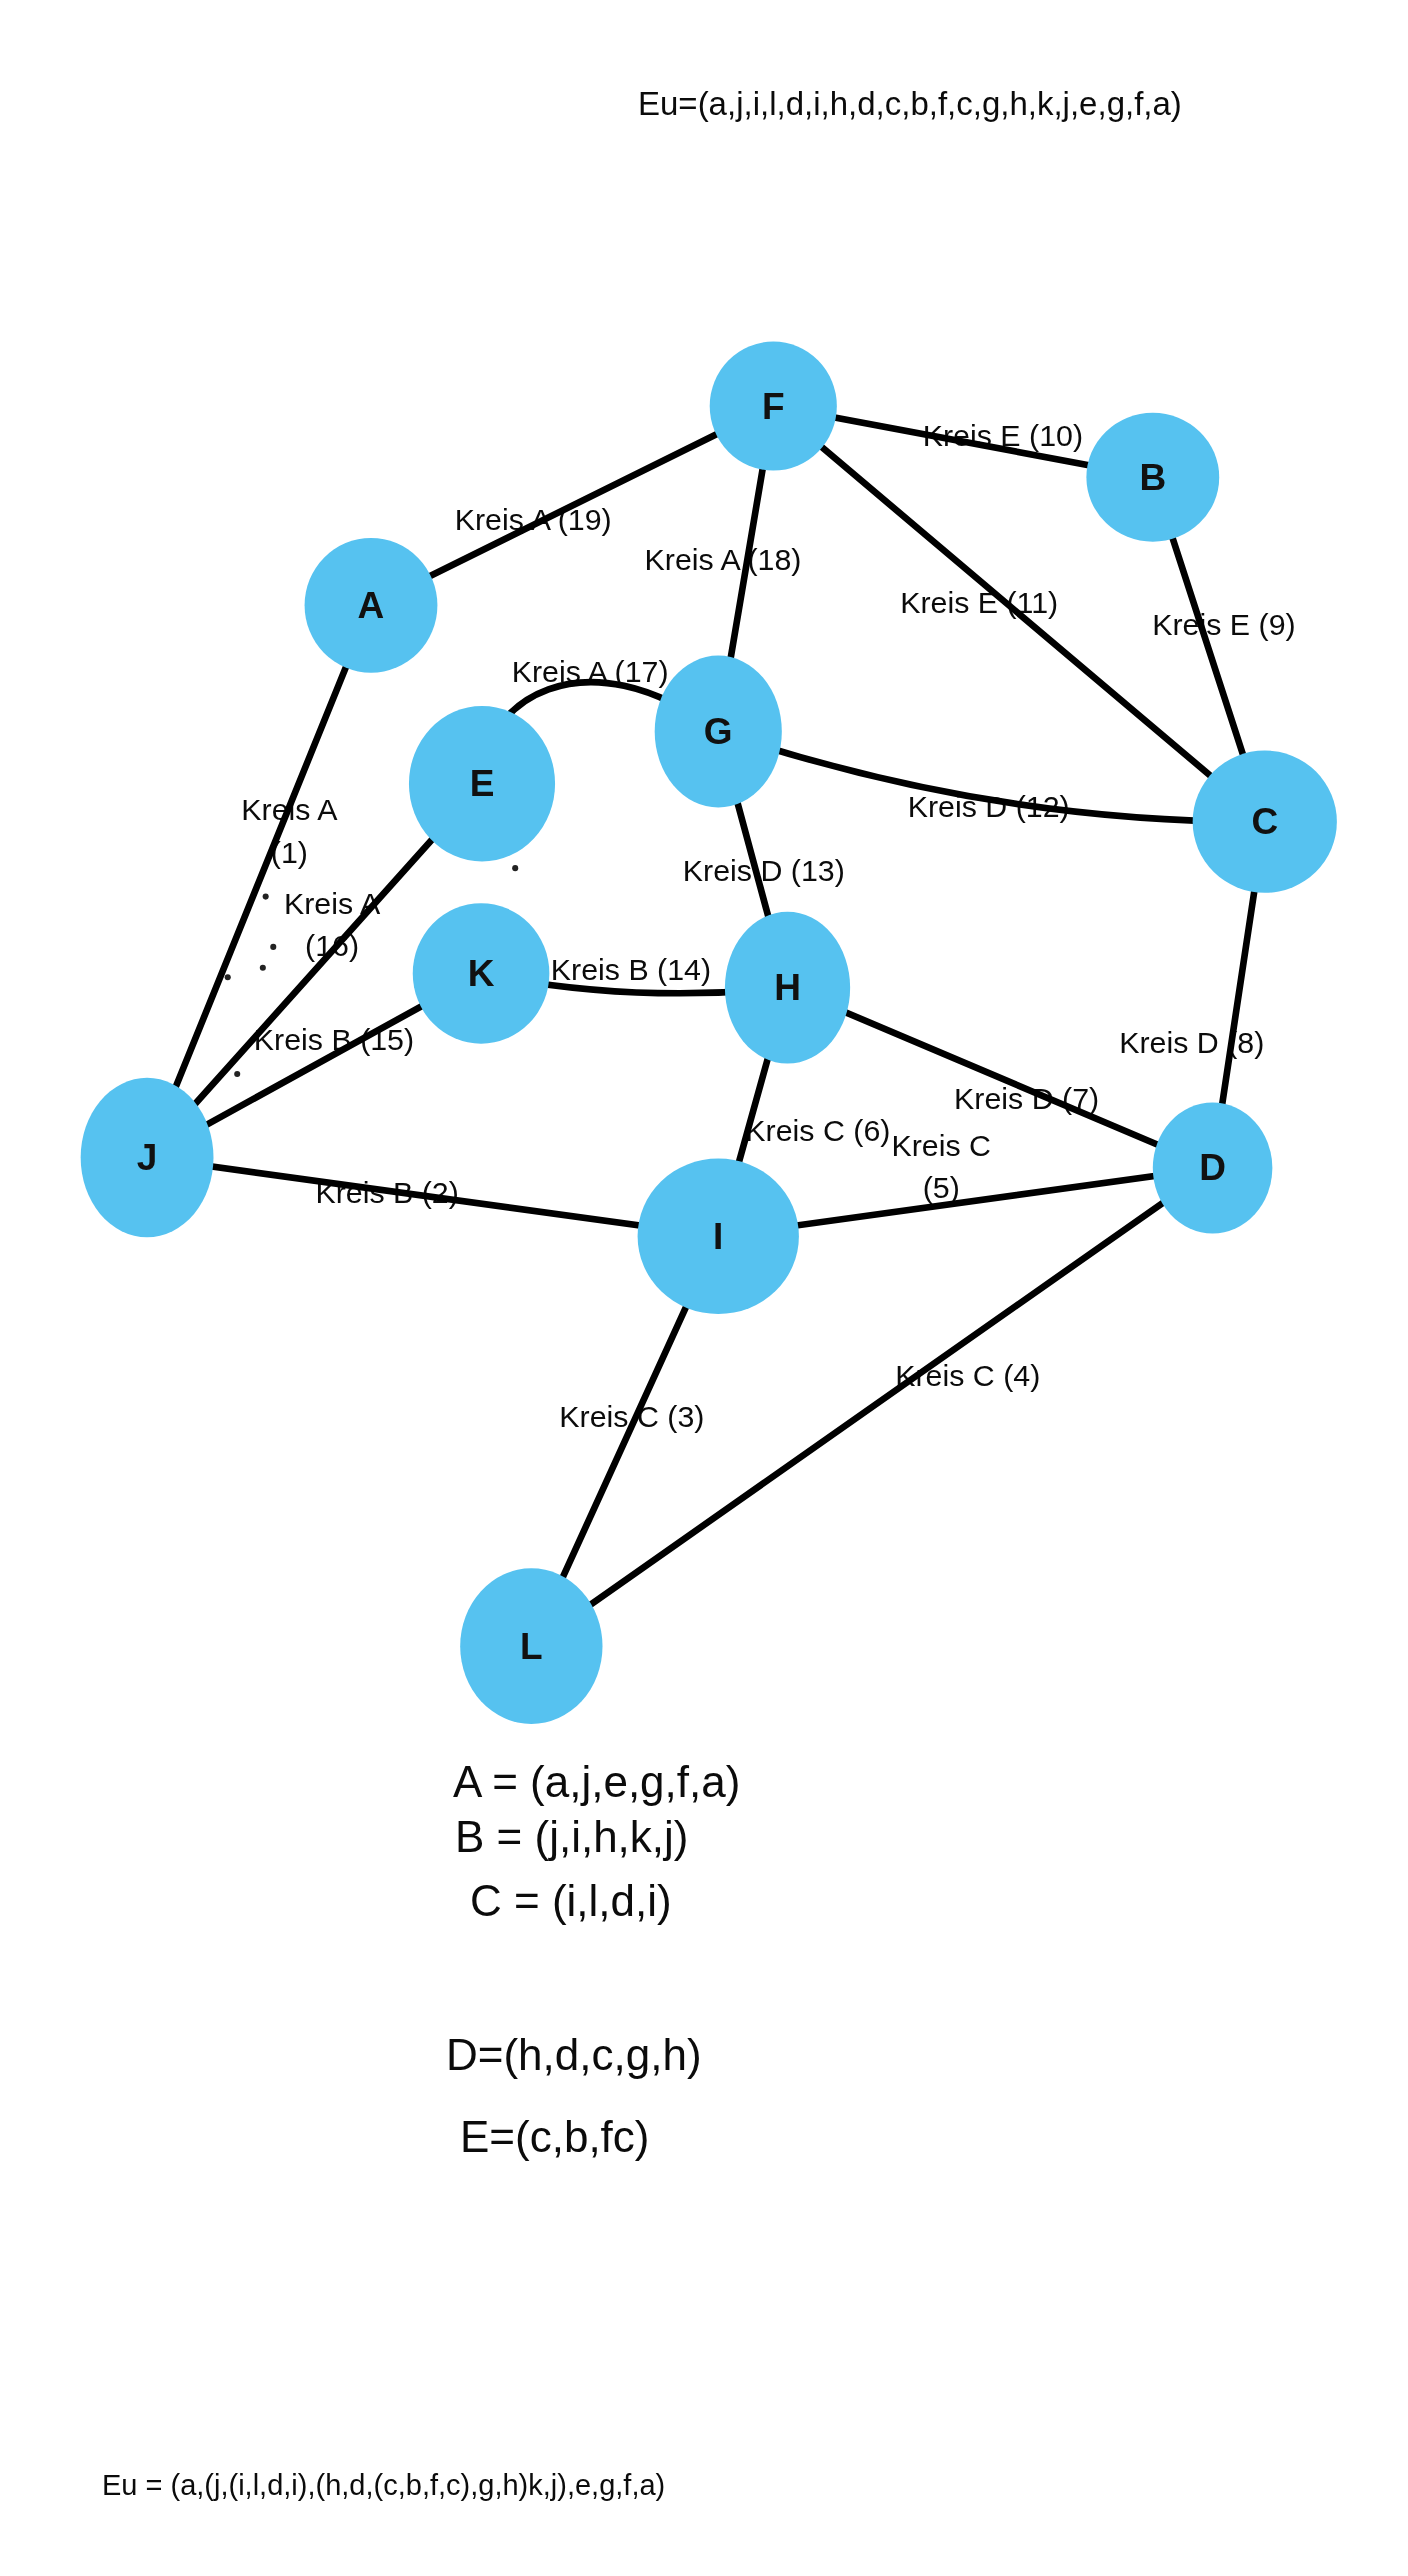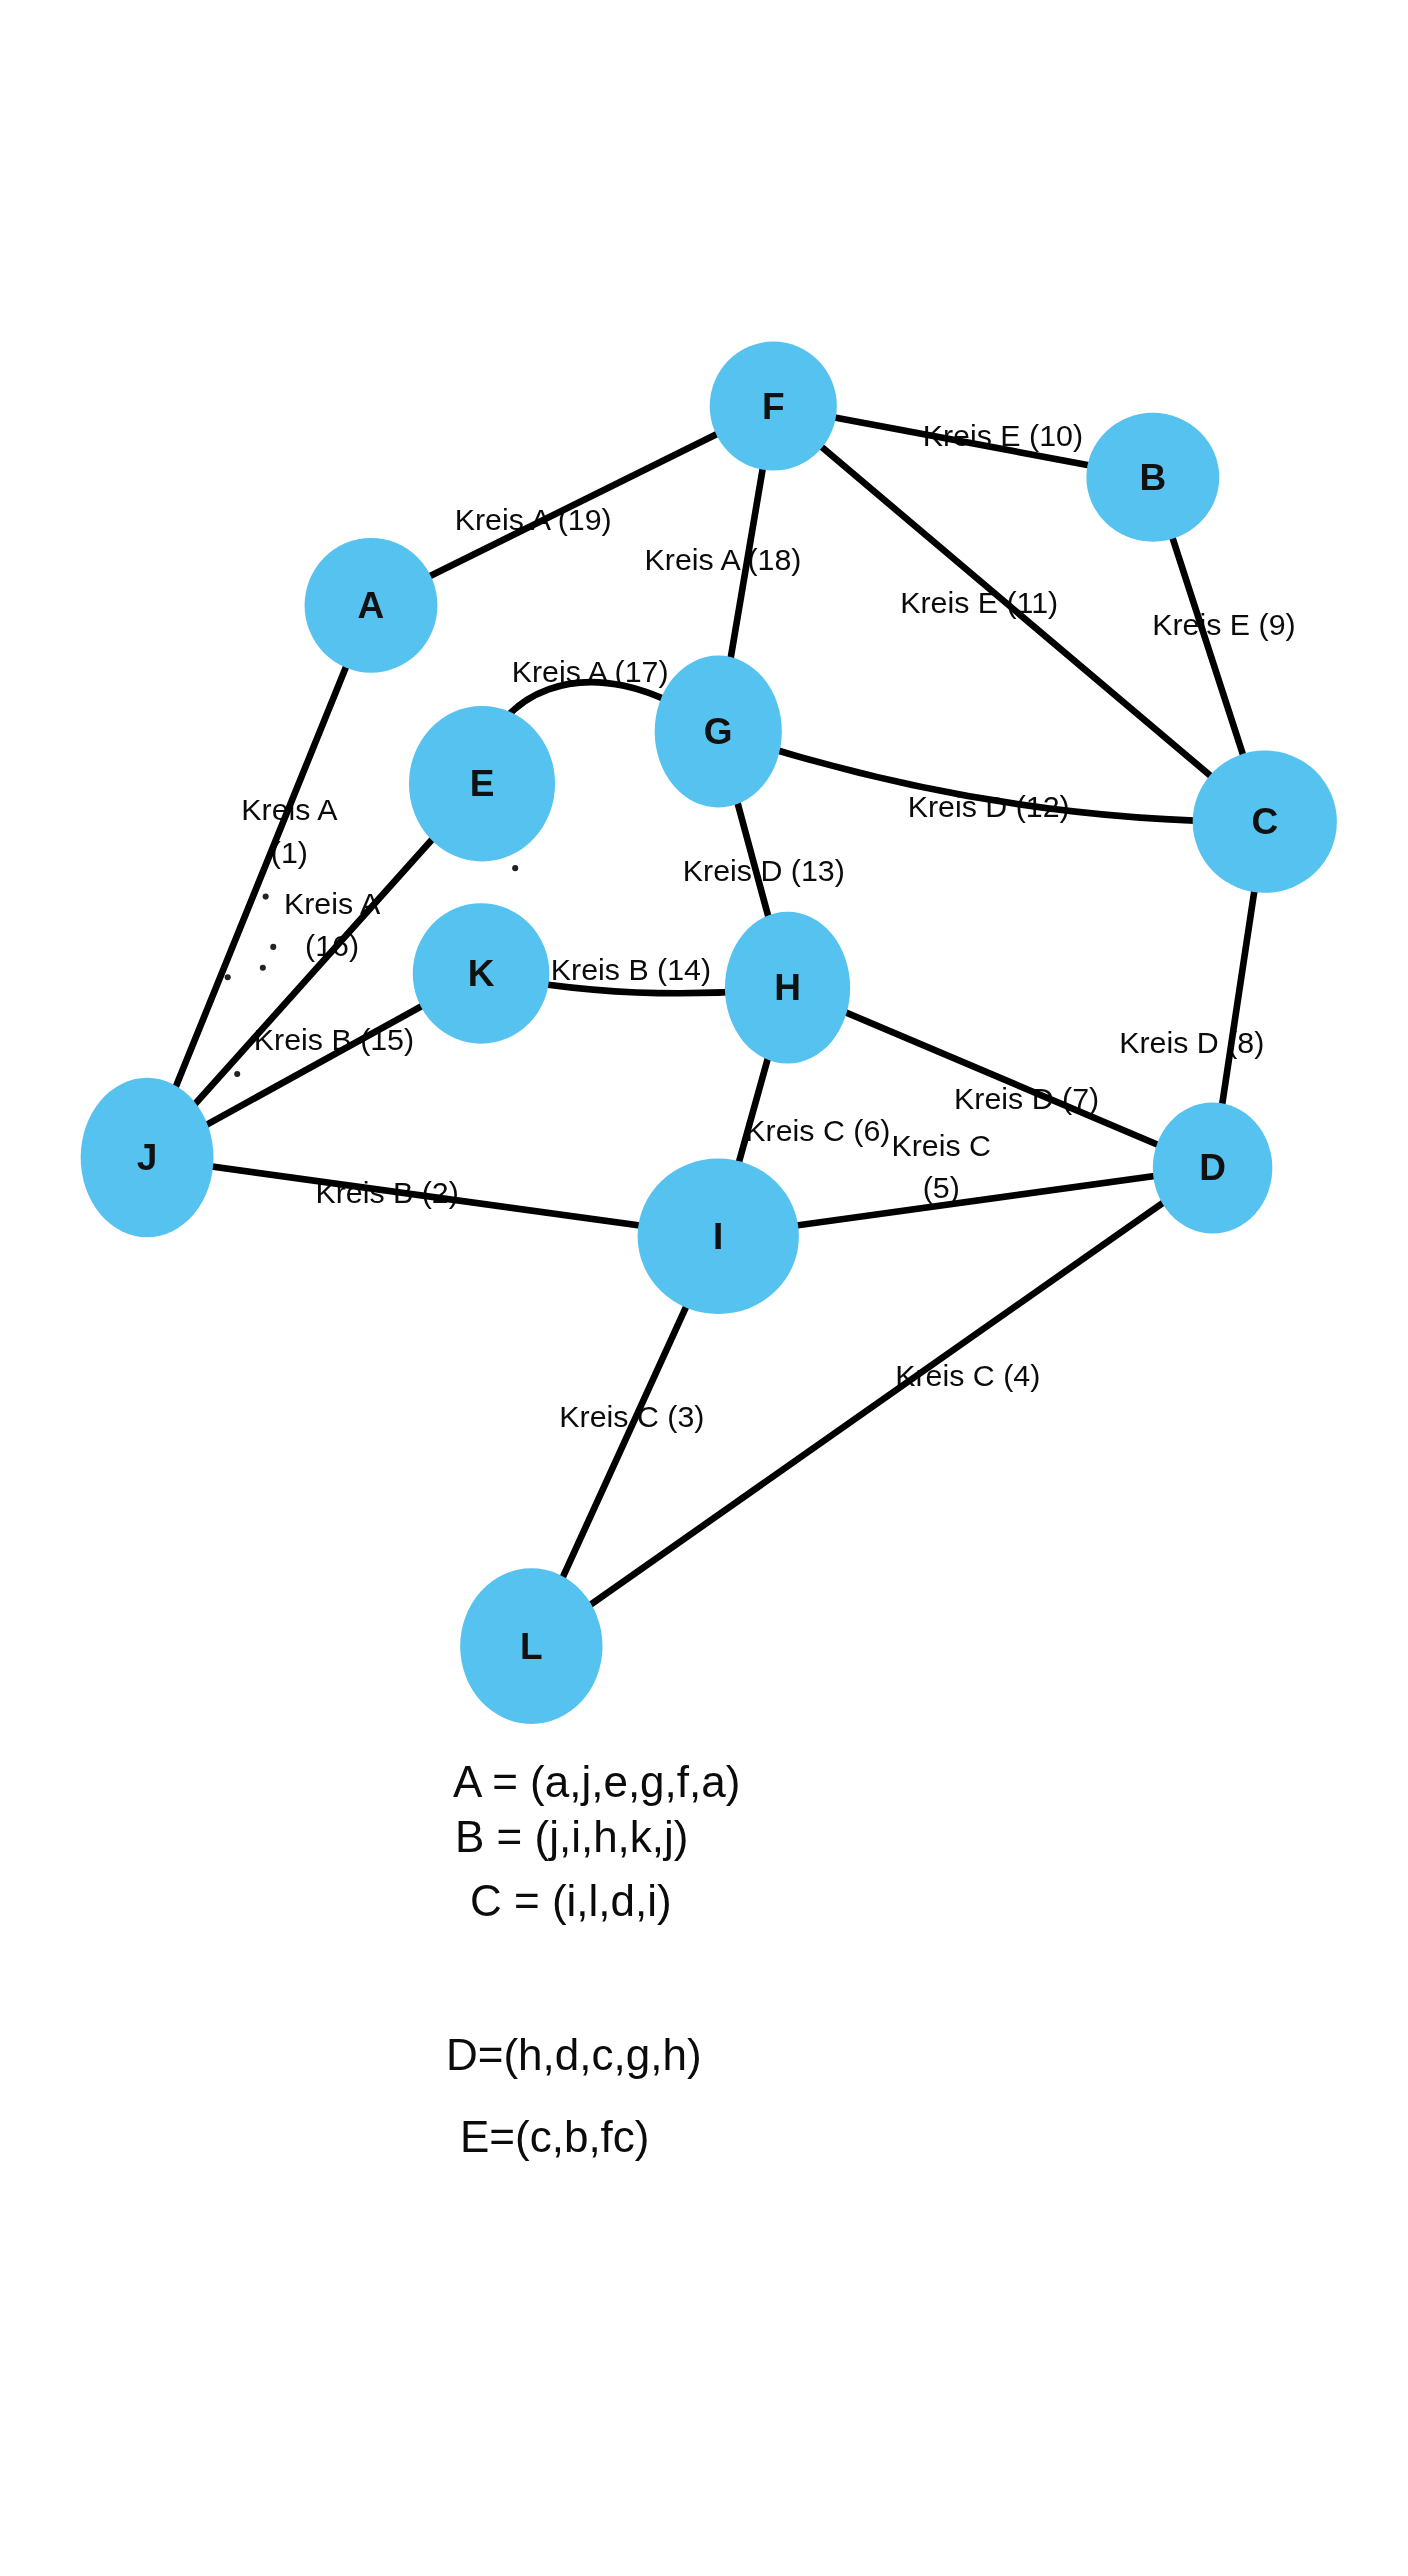--- a/index.html
+++ b/index.html
@@ -112,21 +112,23 @@
       <text x="508" y="826" text-anchor="middle" dominant-baseline="central" class="node-label">E</text>
       <text x="1333" y="866" text-anchor="middle" dominant-baseline="central" class="node-label">C</text>
       <text x="507" y="1026" text-anchor="middle" dominant-baseline="central" class="node-label">K</text>
       <text x="830" y="1041" text-anchor="middle" dominant-baseline="central" class="node-label">H</text>
       <text x="155" y="1220" text-anchor="middle" dominant-baseline="central" class="node-label">J</text>
       <text x="1278" y="1231" text-anchor="middle" dominant-baseline="central" class="node-label">D</text>
       <text x="757" y="1303" text-anchor="middle" dominant-baseline="central" class="node-label">I</text>
       <text x="560" y="1735" text-anchor="middle" dominant-baseline="central" class="node-label">L</text>
     </svg>
 
+  <div id="top-formula" class="formula">Eu=(a,j,i,l,d,i,h,d,c,b,f,c,g,h,k,j,e,g,f,a)</div>
 
   <div class="cycle-line" style="left: 453px; top: 1757px;">A = (a,j,e,g,f,a)</div>
   <div class="cycle-line" style="left: 455px; top: 1812px; text-align: right;">B = (j,i,h,k,j)</div>
   <div class="cycle-line" style="left: 470px; top: 1876px;">C = (i,l,d,i)</div>
   <div class="cycle-line" style="left: 446px; top: 2030px; text-align: right;">D=(h,d,c,g,h)</div>
   <div class="cycle-line" style="left: 460px; top: 2112px;">E=(c,b,fc)</div>
 
+  <div id="bottom-formula" class="formula">Eu = (a,(j,(i,l,d,i),(h,d,(c,b,f,c),g,h)k,j),e,g,f,a)</div>
 </div>
 
 
 </body></html>

